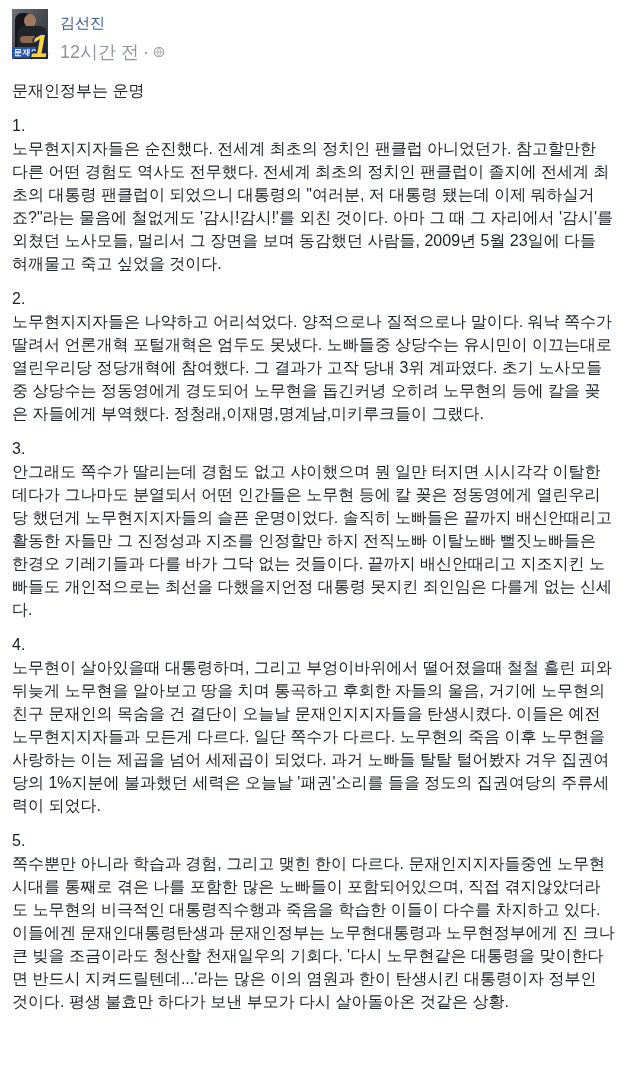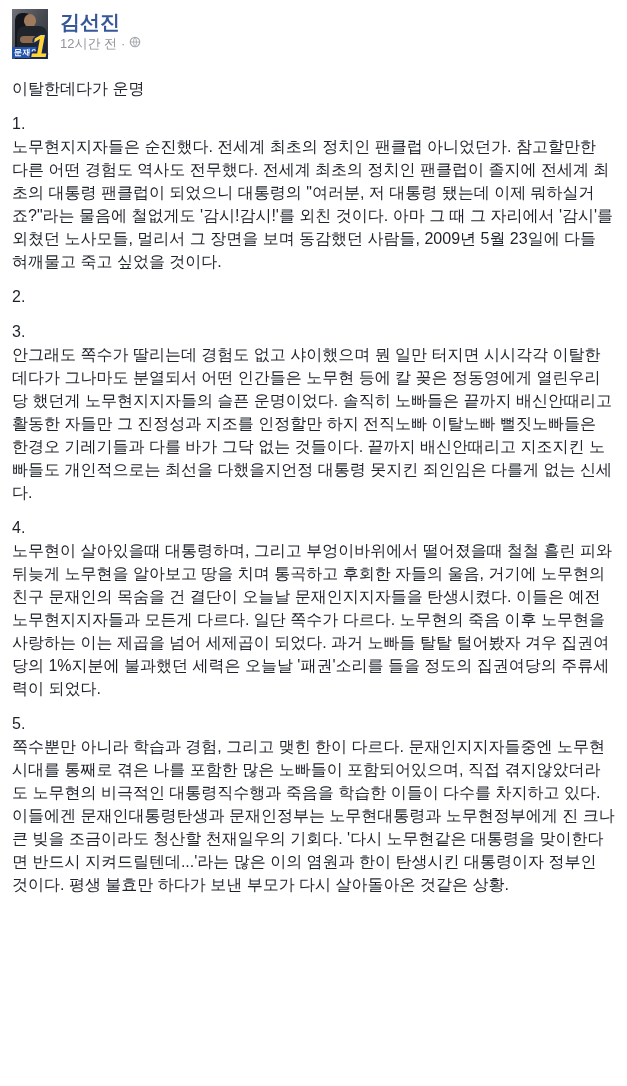--- a/index.html
+++ b/index.html
@@ -84,32 +84,32 @@
     font-weight: 800;
     font-style: italic;
     color: #ffd433;
     text-shadow: -2px 0 #16275d, 2px 0 #16275d, 0 -2px #16275d, 0 2px #16275d,
                  -1px -1px #16275d, 1px 1px #16275d, 1px -1px #16275d, -1px 1px #16275d;
   }
   .header-text { margin-left: 12px; padding-top: 4px; }
   .author {
     display: inline-block;
     color: var(--author-link, #365899);
-    font-size: 20px;
-    font-weight: bold;
+    font-size: 15px;
+    font-weight: normal;
     text-decoration: none;
     cursor: pointer;
     line-height: 19px;
   }
   .meta {
-    margin-top: 2px;
+    margin-top: 12px;
     display: flex;
     align-items: center;
     color: var(--timestamp, #90949c);
-    font-size: 13px;
+    font-size: 18px;
     line-height: 17px;
   }
   .meta .dot { margin: 0 4px; }
   .globe { display: inline-block; color: #a5a8ad; }
   
   .post-body {
     margin-top: 18px;
     font-size: 16px;
     line-height: 23px;
     color: var(--body-text, #1d2129);
@@ -148,29 +148,30 @@
           <svg width="12" height="12" viewBox="0 0 16 16" aria-hidden="true">
             <circle cx="8" cy="8" r="6.3" fill="none" stroke="currentColor" stroke-width="1.6"></circle>
             <path d="M1.7 8 H14.3 M8 1.7 C5.4 3.6 5.4 12.4 8 14.3 M8 1.7 C10.6 3.6 10.6 12.4 8 14.3" fill="none" stroke="currentColor" stroke-width="1.2"></path>
           </svg>
         </span>
       </div>
     </div>
   </div>
 
   <div class="post-body">
-    <p class="title-line">이탈한데다가 운명</p>
+    <p class="title-line">문재인정부는 운명</p>
 
     <div class="section">
       <div class="sec-num">1.</div>
       <div class="sec-text">노무현지지자들은 순진했다. 전세계 최초의 정치인 팬클럽 아니었던가. 참고할만한 다른 어떤 경험도 역사도 전무했다. 전세계 최초의 정치인 팬클럽이 졸지에 전세계 최초의 대통령 팬클럽이 되었으니 대통령의 "여러분, 저 대통령 됐는데 이제 뭐하실거죠?"라는 물음에 철없게도 '감시!감시!'를 외친 것이다. 아마 그 때 그 자리에서 '감시'를 외쳤던 노사모들, 멀리서 그 장면을 보며 동감했던 사람들, 2009년 5월 23일에 다들 혀깨물고 죽고 싶었을 것이다.</div>
     </div>
 
     <div class="section">
       <div class="sec-num">2.</div>
+      <div class="sec-text">노무현지지자들은 나약하고 어리석었다. 양적으로나 질적으로나 말이다. 워낙 쪽수가 딸려서 언론개혁 포털개혁은 엄두도 못냈다. 노빠들중 상당수는 유시민이 이끄는대로 열린우리당 정당개혁에 참여했다. 그 결과가 고작 당내 3위 계파였다. 초기 노사모들중 상당수는 정동영에게 경도되어 노무현을 돕긴커녕 오히려 노무현의 등에 칼을 꽂은 자들에게 부역했다. 정청래,이재명,명계남,미키루크들이 그랬다.</div>
     </div>
 
     <div class="section">
       <div class="sec-num">3.</div>
       <div class="sec-text">안그래도 쪽수가 딸리는데 경험도 없고 샤이했으며 뭔 일만 터지면 시시각각 이탈한데다가 그나마도 분열되서 어떤 인간들은 노무현 등에 칼 꽂은 정동영에게 열린우리당 했던게 노무현지지자들의 슬픈 운명이었다. 솔직히 노빠들은 끝까지 배신안때리고 활동한 자들만 그 진정성과 지조를 인정할만 하지 전직노빠 이탈노빠 뻘짓노빠들은 한경오 기레기들과 다를 바가 그닥 없는 것들이다. 끝까지 배신안때리고 지조지킨 노빠들도 개인적으로는 최선을 다했을지언정 대통령 못지킨 죄인임은 다를게 없는 신세다.</div>
     </div>
 
     <div class="section">
       <div class="sec-num">4.</div>
       <div class="sec-text">노무현이 살아있을때 대통령하며, 그리고 부엉이바위에서 떨어졌을때 철철 흘린 피와 뒤늦게 노무현을 알아보고 땅을 치며 통곡하고 후회한 자들의 울음, 거기에 노무현의 친구 문재인의 목숨을 건 결단이 오늘날 문재인지지자들을 탄생시켰다. 이들은 예전 노무현지지자들과 모든게 다르다. 일단 쪽수가 다르다. 노무현의 죽음 이후 노무현을 사랑하는 이는 제곱을 넘어 세제곱이 되었다. 과거 노빠들 탈탈 털어봤자 겨우 집권여당의 1%지분에 불과했던 세력은 오늘날 '패권'소리를 들을 정도의 집권여당의 주류세력이 되었다.</div>

